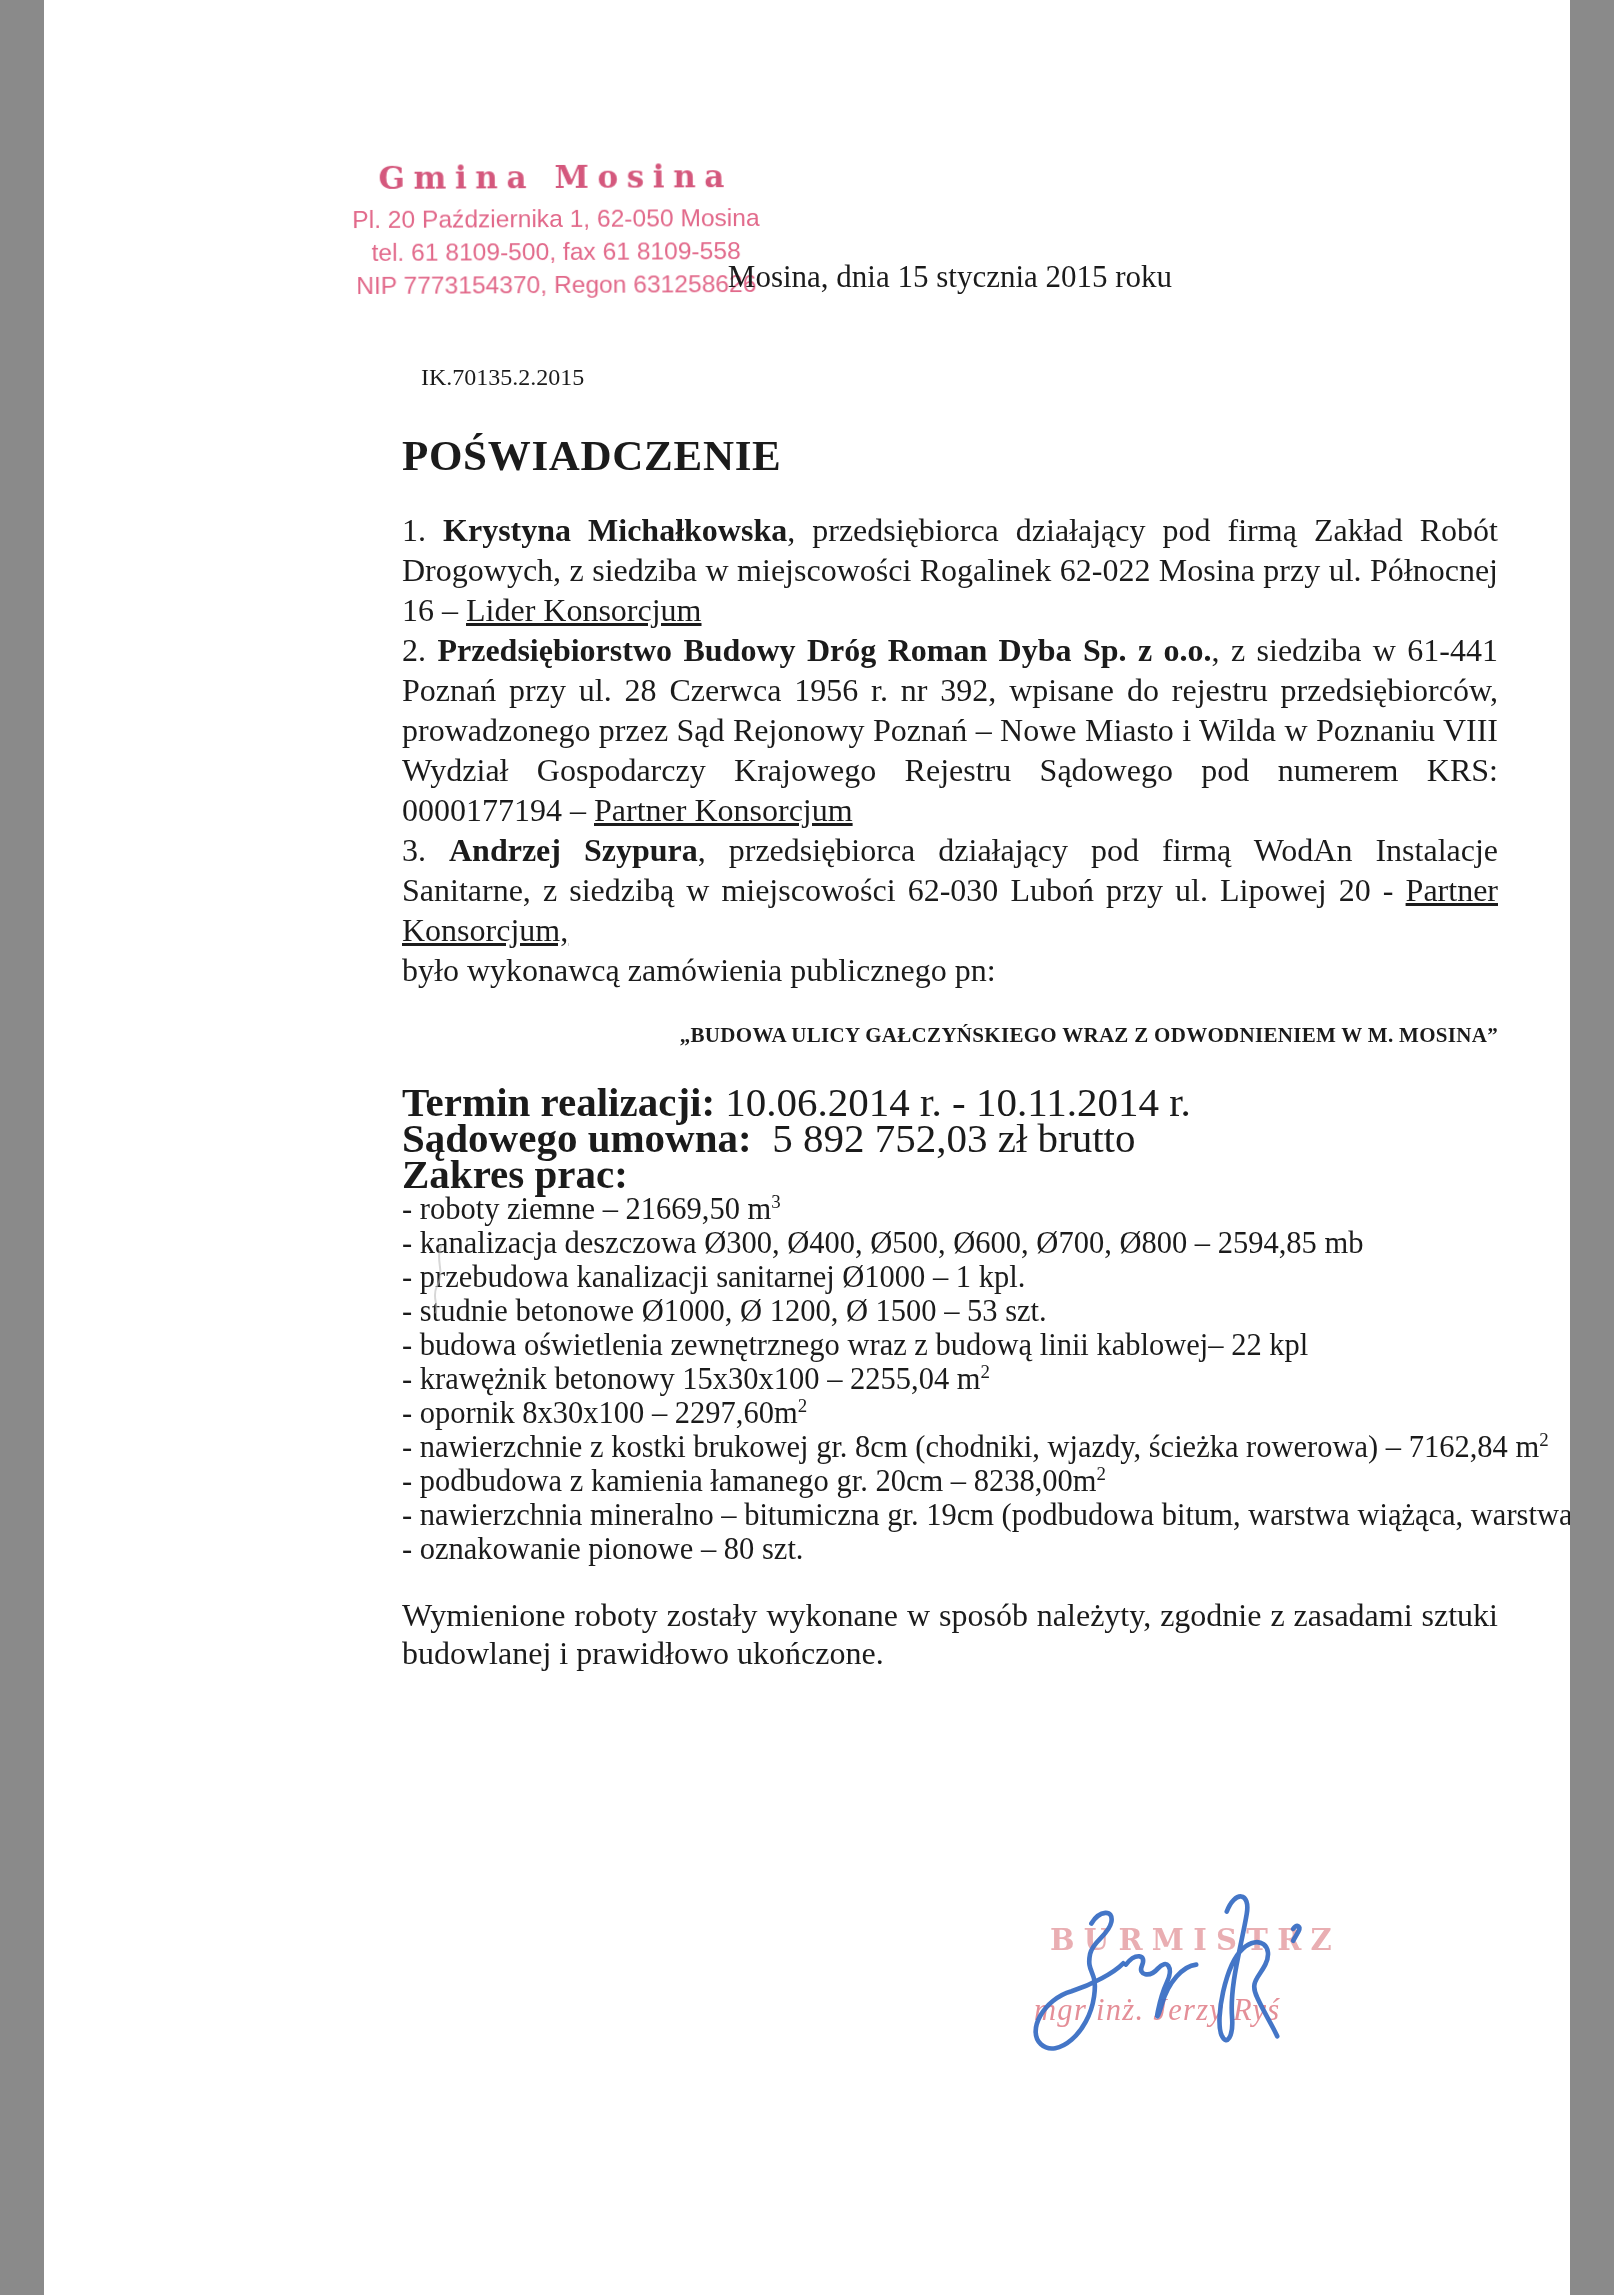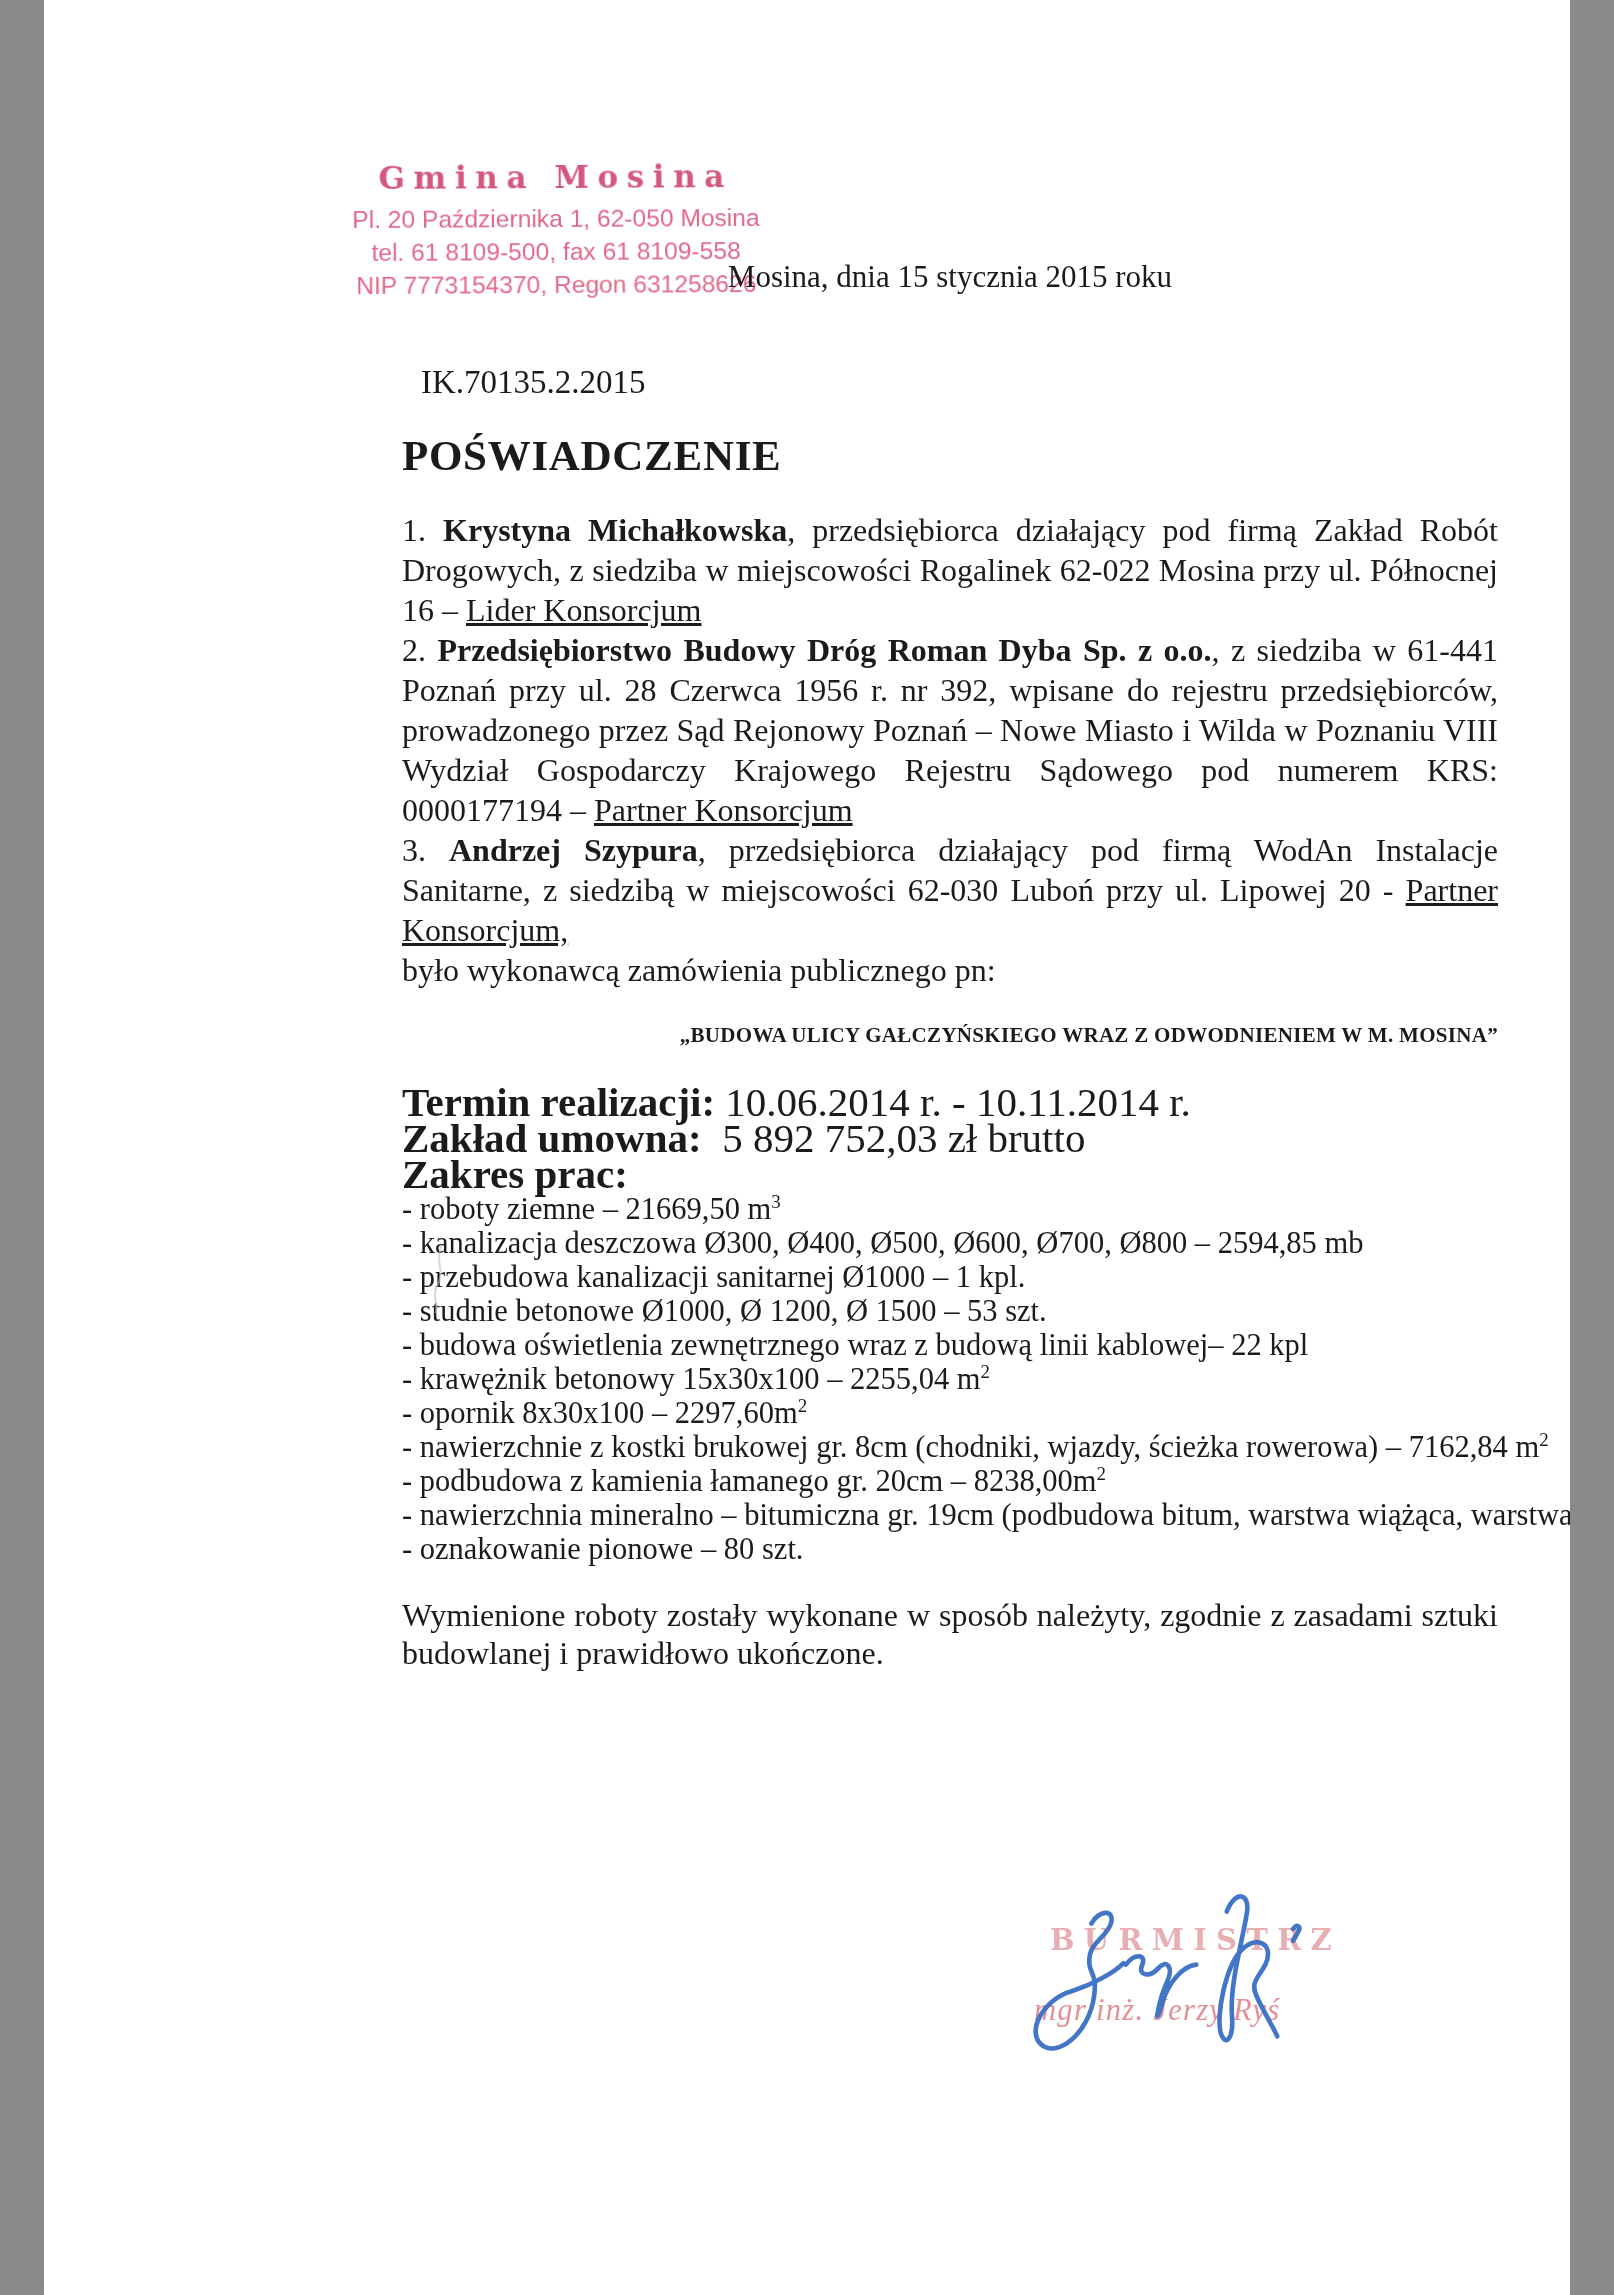--- a/index.html
+++ b/index.html
@@ -24,21 +24,21 @@
     font-size:31px;letter-spacing:8.6px;margin-bottom:6.6px;color:#d14a72;
   }
   .stamp-line{
     font-family:"Liberation Sans","DejaVu Sans",sans-serif;
     font-size:24.6px;line-height:33px;color:#df5c80;
   }
   .date-line{
     position:absolute;left:358px;top:259px;width:1096px;
     text-align:center;font-size:31px;
   }
-  .ref{position:absolute;left:377px;top:364px;font-size:33px;}
+  .ref{position:absolute;left:377px;top:364px;font-size:24px;}
   .doc-title{
     position:absolute;left:358px;top:431px;width:1096px;
     text-align:left;font-weight:bold;font-size:43px;letter-spacing:0.7px;
   }
   .bodytext{
     position:absolute;left:358px;top:510px;width:1096px;
     font-size:32px;line-height:40px;text-align:justify;
   }
   .bodytext p{margin:0;}
   .b{font-weight:bold;}
@@ -91,21 +91,21 @@
   <div class="doc-title">POŚWIADCZENIE</div>
 
   <div class="bodytext">
     <p class="para"><span>1. </span><span class="b">Krystyna Michałkowska</span><span>, przedsiębiorca działający pod firmą Zakład Robót Drogowych, z siedziba w miejscowości Rogalinek 62-022 Mosina przy ul. Północnej 16 – </span><span class="u">Lider Konsorcjum</span></p>
     <p class="para"><span>2. </span><span class="b">Przedsiębiorstwo Budowy Dróg Roman Dyba Sp. z o.o.</span><span>, z siedziba w 61-441 Poznań przy ul. 28 Czerwca 1956 r. nr 392, wpisane do rejestru przedsiębiorców, prowadzonego przez Sąd Rejonowy Poznań – Nowe Miasto i Wilda w Poznaniu VIII Wydział Gospodarczy Krajowego Rejestru Sądowego pod numerem KRS: 0000177194 – </span><span class="u">Partner Konsorcjum</span></p>
     <p class="para"><span>3. </span><span class="b">Andrzej Szypura</span><span>, przedsiębiorca działający pod firmą WodAn Instalacje Sanitarne, z siedzibą w miejscowości 62-030 Luboń przy ul. Lipowej 20 - </span><span class="u">Partner Konsorcjum,</span></p>
     <p class="para">było wykonawcą zamówienia publicznego pn:</p>
     <p class="project-title">„BUDOWA ULICY GAŁCZYŃSKIEGO WRAZ Z ODWODNIENIEM W M. MOSINA”</p>
     <div class="terms">
       <p class="term-line"><span class="b">Termin realizacji:</span><span> 10.06.2014 r. - 10.11.2014 r.</span></p>
-      <p class="term-line"><span class="b">Zakład umowna:</span><span>&nbsp; 5 892 752,03 zł brutto</span></p>
+      <p class="term-line"><span class="b">Sądowego umowna:</span><span>&nbsp; 5 892 752,03 zł brutto</span></p>
       <p class="term-line"><span class="b">Zakres prac:</span></p>
     </div>
     <div class="scope">
         <div class="scope-line"><span>- roboty ziemne – 21669,50 m</span><sup>3</sup></div>
         <div class="scope-line"><span>- kanalizacja deszczowa Ø300, Ø400, Ø500, Ø600, Ø700, Ø800 – 2594,85 mb</span></div>
         <div class="scope-line"><span>- przebudowa kanalizacji sanitarnej Ø1000 – 1 kpl.</span></div>
         <div class="scope-line"><span>- studnie betonowe Ø1000, Ø 1200, Ø 1500 – 53 szt.</span></div>
         <div class="scope-line"><span>- budowa oświetlenia zewnętrznego wraz  z budową linii kablowej– 22 kpl</span></div>
         <div class="scope-line"><span>- krawężnik betonowy 15x30x100 – 2255,04 m</span><sup>2</sup></div>
         <div class="scope-line"><span>- opornik 8x30x100 – 2297,60m</span><sup>2</sup></div>

